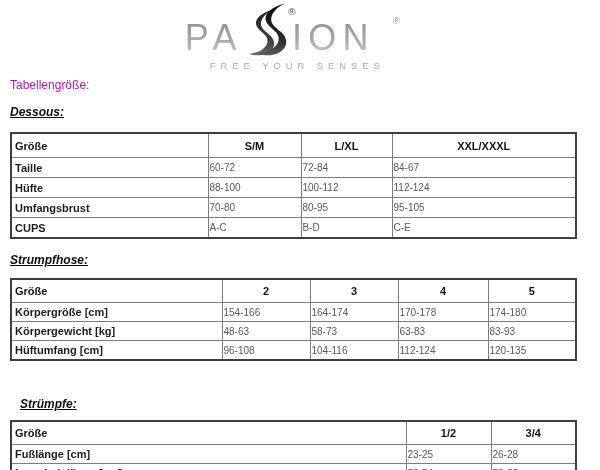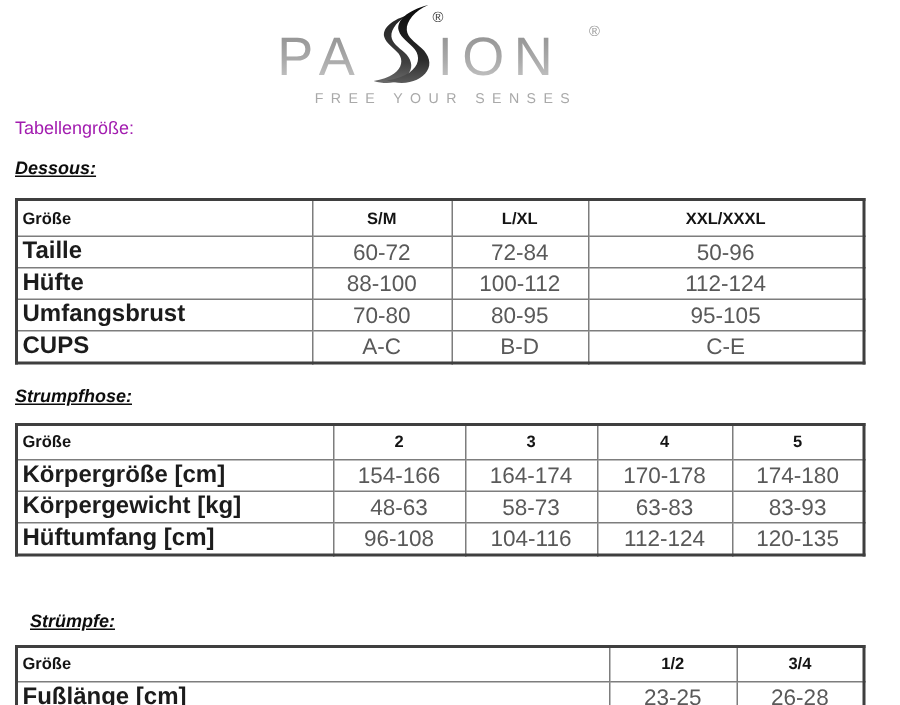--- a/index.html
+++ b/index.html
@@ -30,22 +30,22 @@
     width:567px;border-collapse:collapse;table-layout:fixed;
     border:2px solid #3f3f3f;
   }
   th,td{border:1px solid #7d7d7d;overflow:hidden;white-space:nowrap;vertical-align:middle;}
   th{height:20px;font-size:11px;color:#141414;}
   .sec-0 th{height:21px;}
   th.row-head{text-align:left;padding-left:3px;}
   th.col-head{text-align:center;font-weight:bold;}
   td{height:16px;}
   .sec-0 td{height:17px;}
-  td.label{font-size:16px;font-weight:bold;text-align:left;padding-left:3px;color:#1c1c1c;}
-  td.val{font-size:15px;color:#595959;text-align:center;}
+  td.label{font-size:11px;font-weight:bold;text-align:left;padding-left:3px;color:#1c1c1c;}
+  td.val{font-size:10px;color:#595959;}
   
   .sec-0 col:nth-child(1){width:197px;}
   .sec-0 col:nth-child(2){width:93px;}
   .sec-0 col:nth-child(3){width:91px;}
   .sec-1 col:nth-child(1){width:211px;}
   .sec-1 col:nth-child(2){width:88px;}
   .sec-1 col:nth-child(3){width:88px;}
   .sec-1 col:nth-child(4){width:90px;}
   .sec-2 col:nth-child(1){width:395px;}
   .sec-2 col:nth-child(2){width:85px;}
@@ -98,21 +98,21 @@
             <th class="col-head">S/M</th>
             <th class="col-head">L/XL</th>
             <th class="col-head">XXL/XXXL</th>
           </tr>
         </thead>
         <tbody>
           <tr>
             <td class="label">Taille</td>
             <td class="val">60-72</td>
             <td class="val">72-84</td>
-            <td class="val">50-96</td>
+            <td class="val">84-67</td>
           </tr>
           <tr>
             <td class="label">Hüfte</td>
             <td class="val">88-100</td>
             <td class="val">100-112</td>
             <td class="val">112-124</td>
           </tr>
           <tr>
             <td class="label">Umfangsbrust</td>
             <td class="val">70-80</td>

